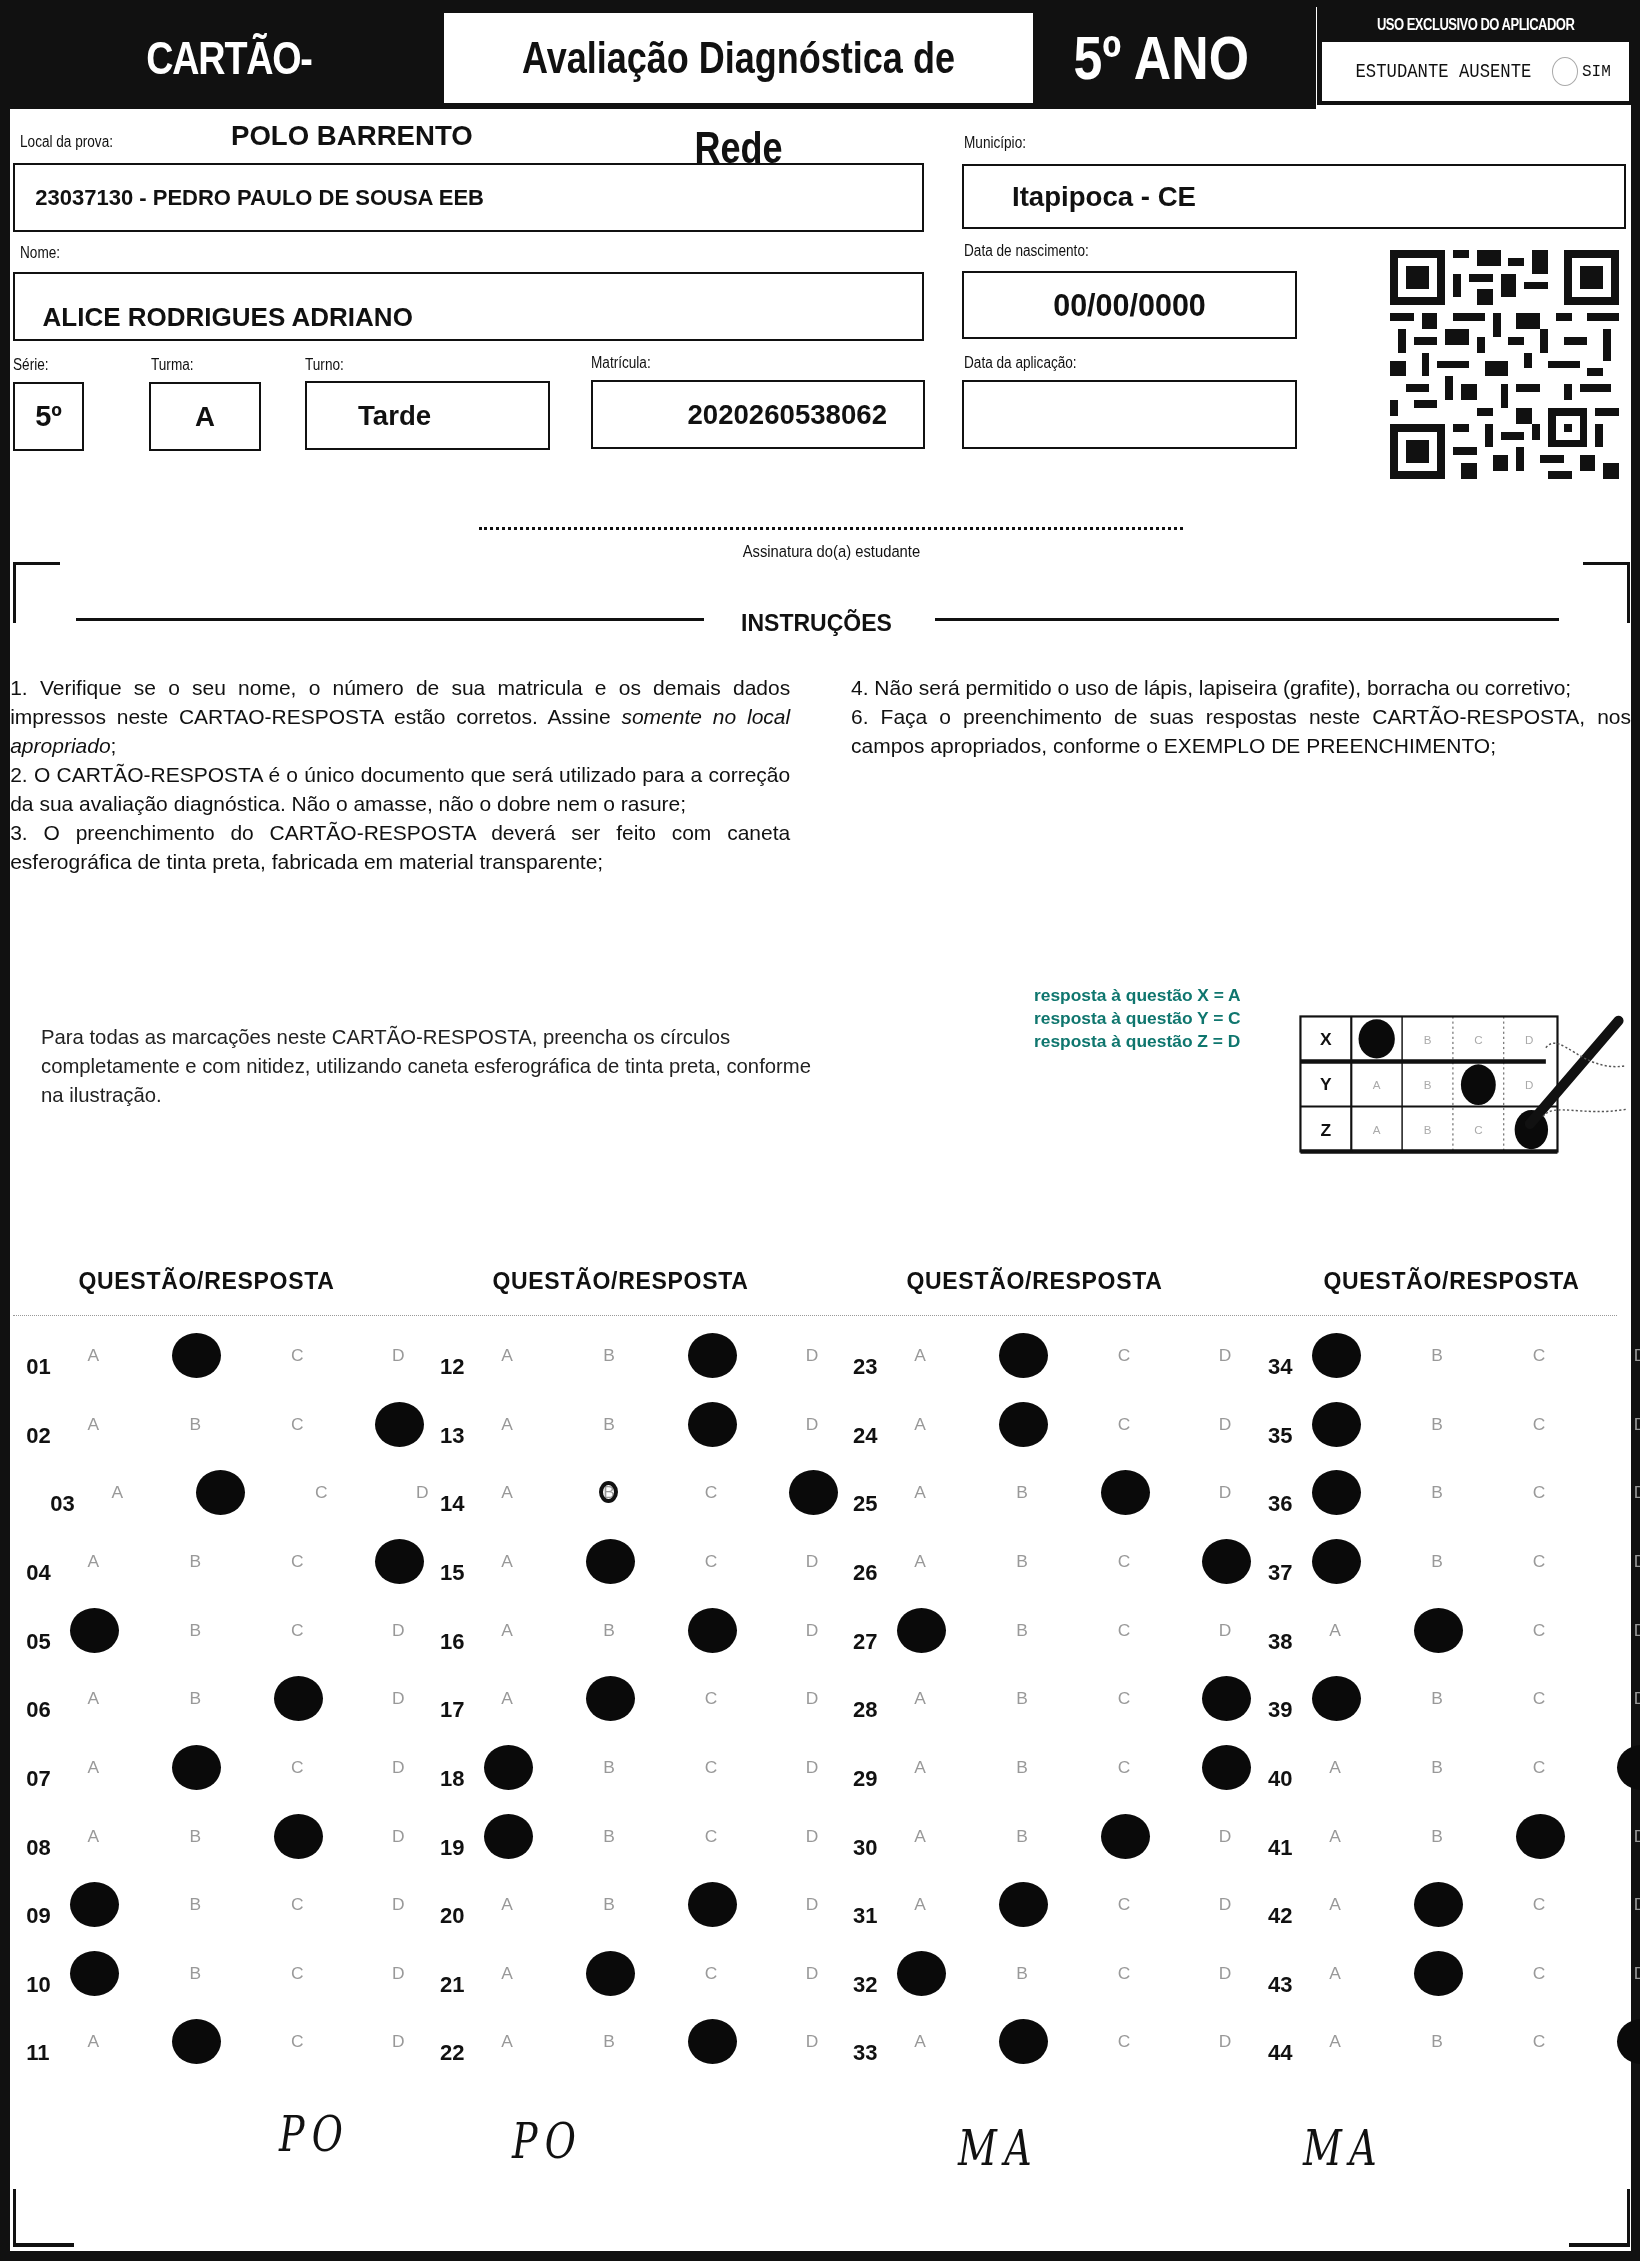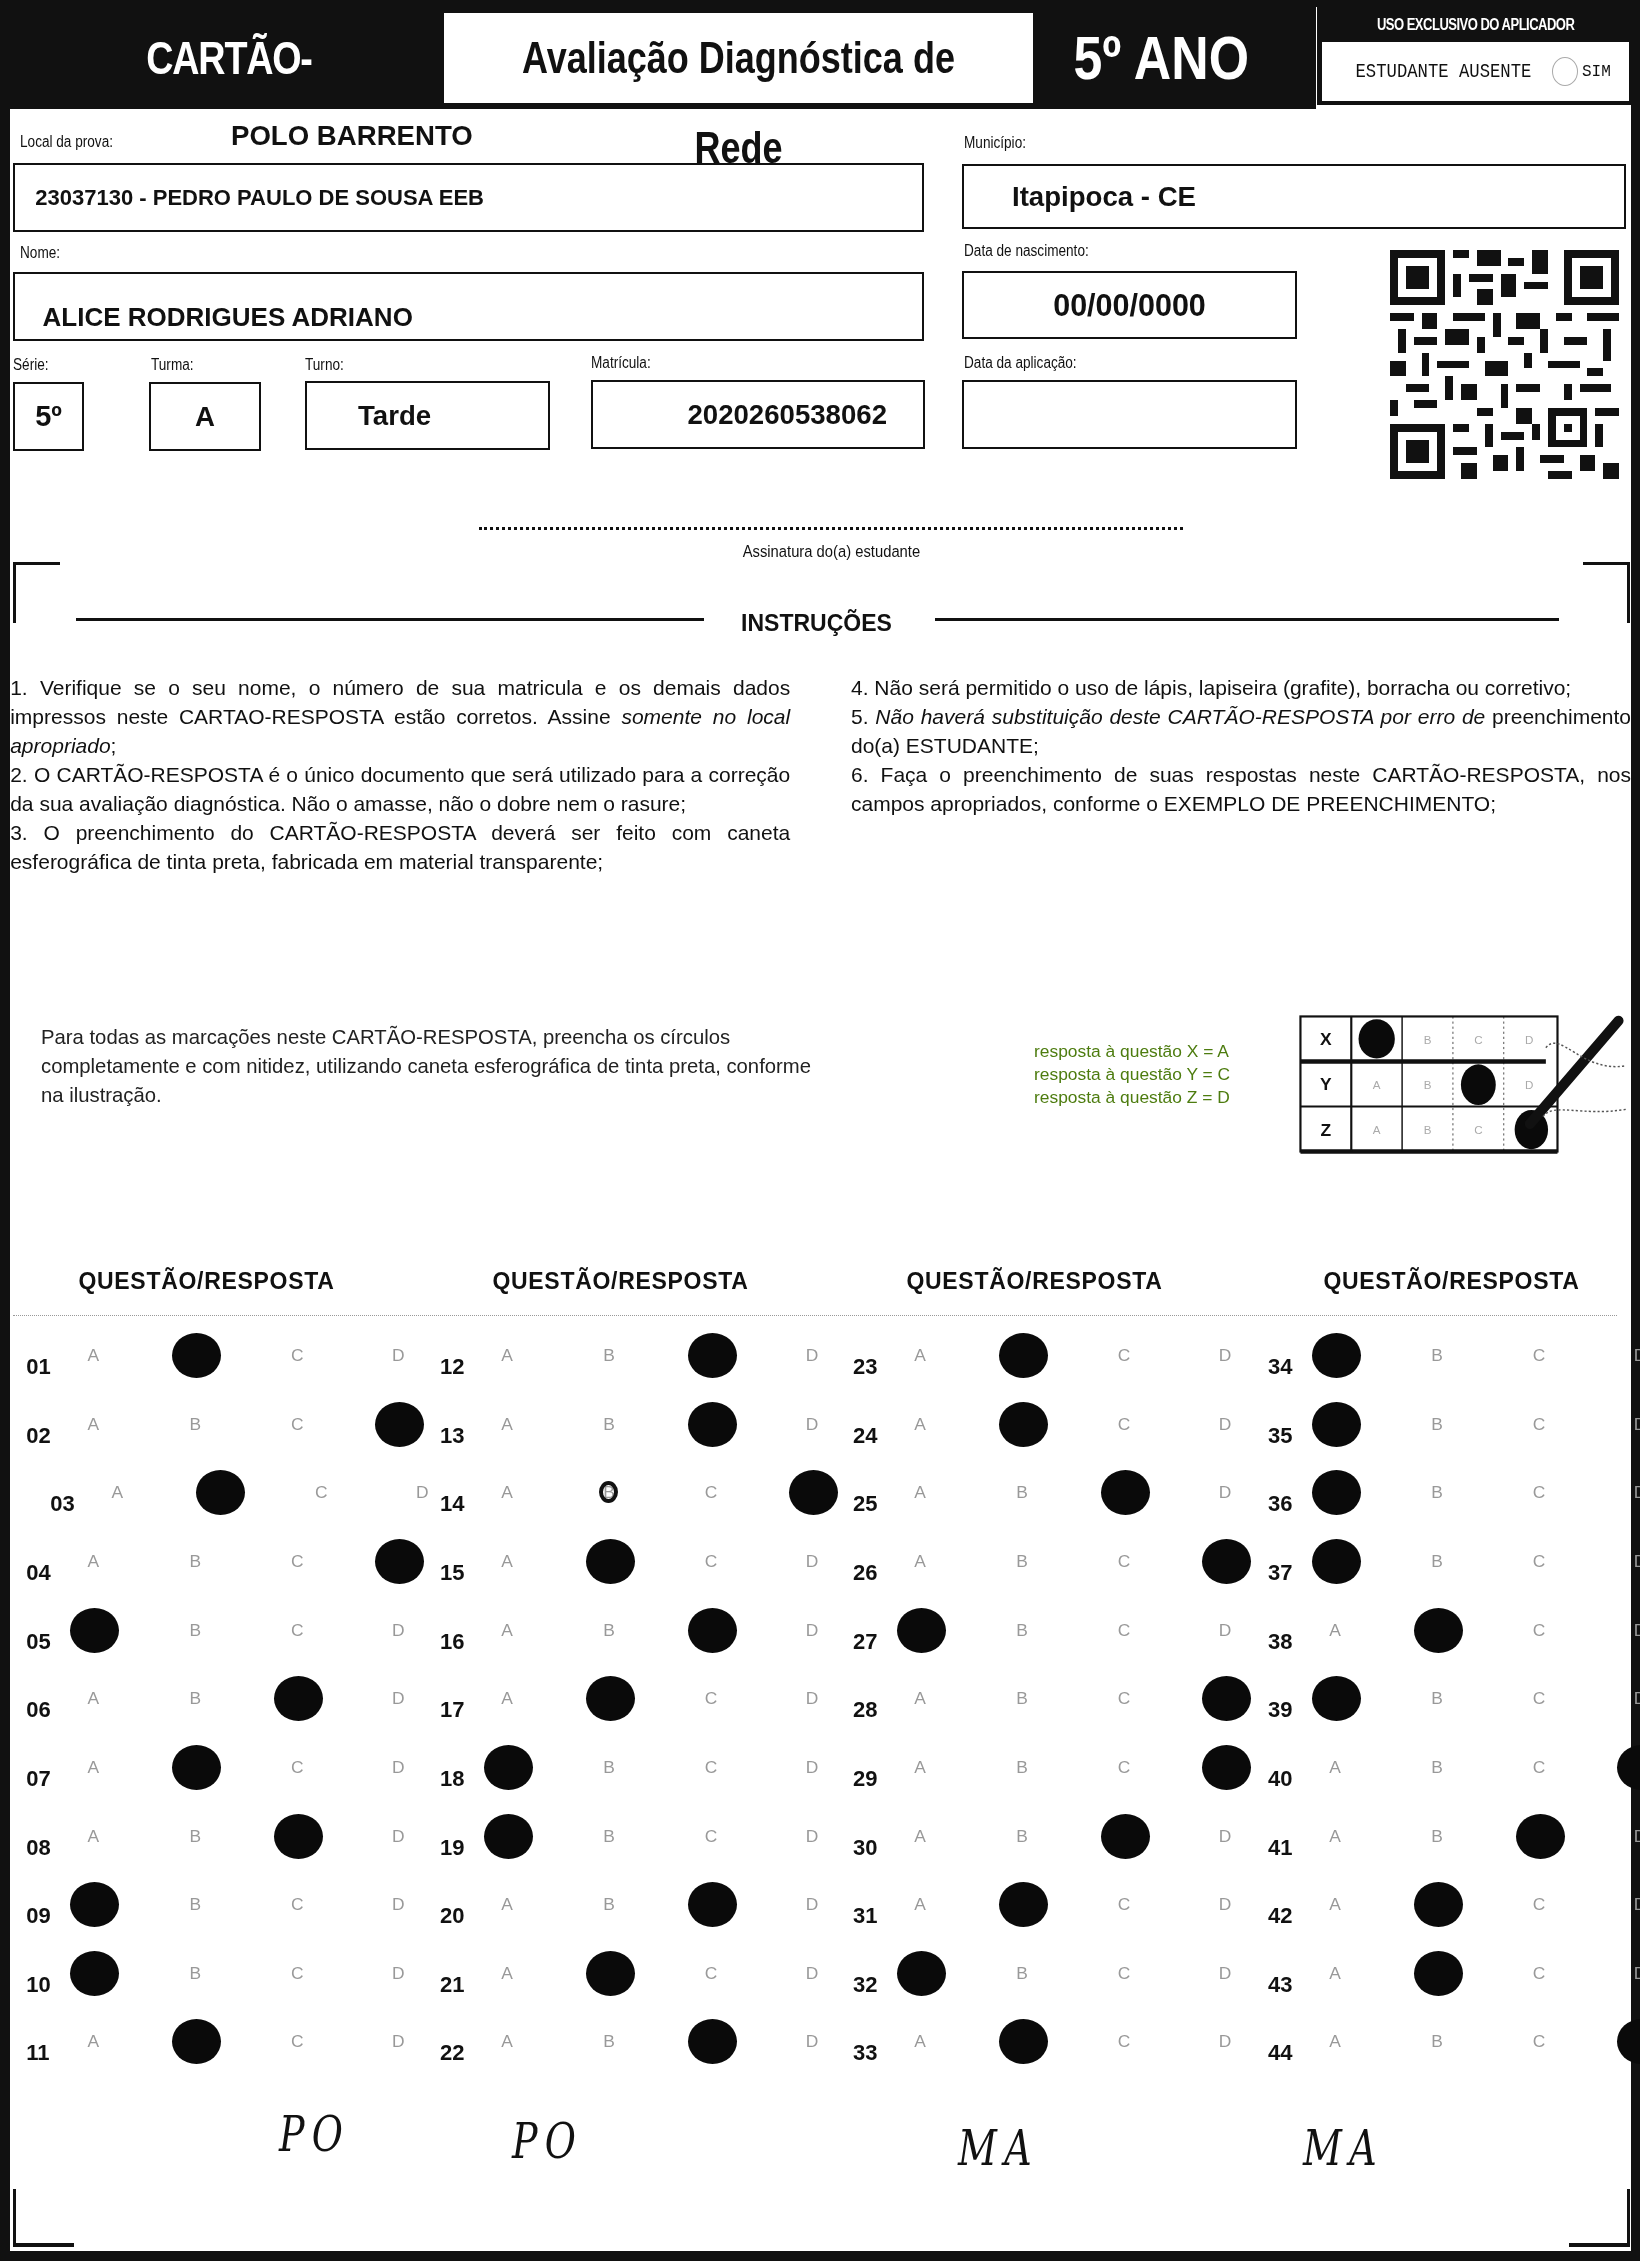--- a/index.html
+++ b/index.html
@@ -41,21 +41,21 @@
 
   .corner { border-color:#111; border-style:solid; }
   .instr-line { height:2.9px; background:#111; top:618px; }
   .instr-title { left:726px; top:610px; width:181px; text-align:center; font-weight:bold; font-size:23px; }
 
   .instr-col { top:673px; width:780px; font-size:21px; line-height:29px; text-align:justify; }
   .instr-col p { margin:0; }
   .instr-col em { font-style:italic; }
 
   .example-text { left:41px; top:1023px; width:798px; font-size:20.3px; line-height:29px; color:#222; }
-  .example-legend { left:1034px; top:1040px; font-size:17.4px; line-height:23px; color:#4d7c0f; }
+  .example-legend { left:1034px; top:984px; font-size:17.4px; line-height:23px; color:#0f766e;font-weight:bold; }
   .ex-table { left:1299px; top:1015px; }
 
   
   .q-head { top:1268px; width:341px; text-align:center; font-weight:bold; font-size:23px; letter-spacing:0.7px; }
   .q-col { top:1321px; width:406px; }
   .q-row { position:absolute; left:0; height:68px; width:406px; }
   .q-num { position:absolute; left:16px; top:12px; width:44px; height:68px; line-height:68px; font-weight:bold; font-size:22px; }
   .opt { position:absolute; top:16px; width:52px; height:36px; display:flex; align-items:center; justify-content:center; font-size:17.4px; color:#999; }
   .opt.filled::before { content:""; position:absolute; left:2.9px; top:-4.4px; width:49px; height:45px; border-radius:50%; background:#0a0a0a; }
   .opt.filled span { visibility:hidden; }
@@ -212,21 +212,20 @@
 <div class="abs instr-title">INSTRUÇÕES</div>
 <div class="abs instr-line" style="left:935px;width:624px;"></div>
 
 <div class="abs instr-col" style="left:10.2px;">
   <p><span>1. Verifique se o seu nome, o número de sua matricula e os demais dados impressos neste CARTAO-RESPOSTA estão corretos. Assine </span><em>somente no local apropriado</em><span>;</span></p>
   <p><span>2. O CARTÃO-RESPOSTA é o único documento que será utilizado para a correção da sua avaliação diagnóstica. Não o amasse, não o dobre nem o rasure;</span></p>
   <p><span>3. O preenchimento do CARTÃO-RESPOSTA deverá ser feito com caneta esferográfica de tinta preta, fabricada em material transparente;</span></p>
 </div>
 <div class="abs instr-col" style="left:851px;">
   <p><span>4. Não será permitido o uso de lápis, lapiseira (grafite), borracha ou corretivo;</span></p>
-  <p><span>5. </span><em>Não haverá substituição deste CARTÃO-RESPOSTA por erro de</em><span> preenchimento do(a) ESTUDANTE;</span></p>
   <p><span>6. Faça o preenchimento de suas respostas neste CARTÃO-RESPOSTA, nos campos apropriados, conforme o EXEMPLO DE PREENCHIMENTO;</span></p>
 </div>
 
 <div class="abs example-text">Para todas as marcações neste CARTÃO-RESPOSTA, preencha os círculos completamente e com nitidez, utilizando caneta esferográfica de tinta preta, conforme na ilustração.</div>
 <div class="abs example-legend">
   <div>resposta à questão X = A</div>
   <div>resposta à questão Y = C</div>
   <div>resposta à questão Z = D</div>
 </div>
 <div class="abs ex-table">

